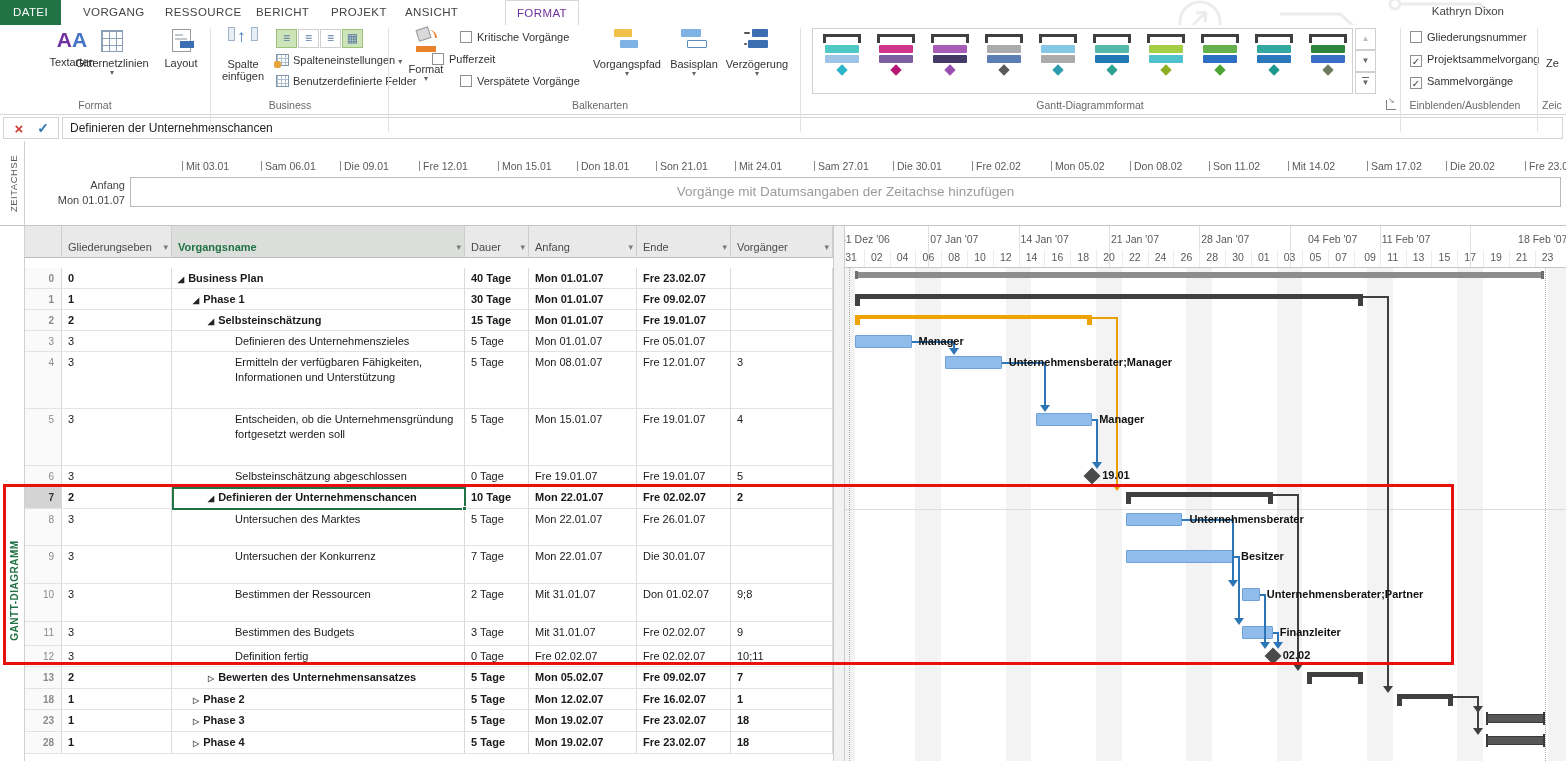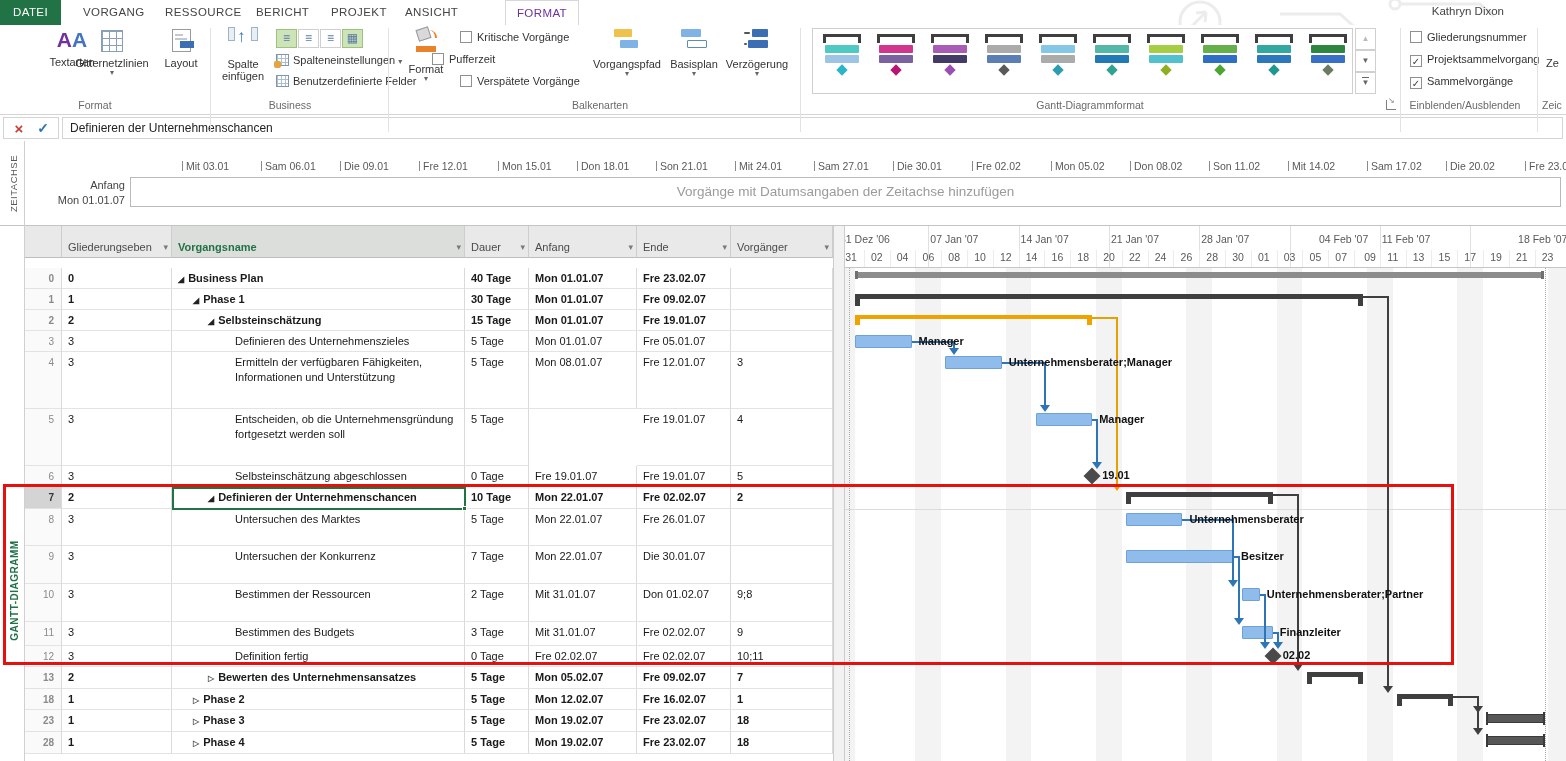--- a/index.html
+++ b/index.html
@@ -364,20 +364,21 @@
         <div class="tcell" style="left: 440px; width: 64px;">5 Tage</div>
         <div class="tcell" style="left: 504px; width: 108px;">Mon 08.01.07</div>
         <div class="tcell" style="left: 612px; width: 94px;">Fre 12.01.07</div>
         <div class="tcell" style="left: 706px; width: 102px;">3</div>
       </div>
       <div class="trow" style="left: 25px; top: 409px; width: 808px; height: 57px;">
         <div class="tcell num" style="left: 0px; width: 37px;">5</div>
         <div class="tcell" style="left: 37px; width: 110px;">3</div>
         <div class="tcell" style="left: 147px; width: 293px; padding-left: 63px;"><span>Entscheiden, ob die Unternehmensgründung fortgesetzt werden soll</span></div>
         <div class="tcell" style="left: 440px; width: 64px;">5 Tage</div>
+        <div class="tcell" style="left: 504px; width: 108px;">Mon 15.01.07</div>
         <div class="tcell" style="left: 612px; width: 94px;">Fre 19.01.07</div>
         <div class="tcell" style="left: 706px; width: 102px;">4</div>
       </div>
       <div class="trow" style="left: 25px; top: 466px; width: 808px; height: 21px;">
         <div class="tcell num" style="left: 0px; width: 37px;">6</div>
         <div class="tcell" style="left: 37px; width: 110px;">3</div>
         <div class="tcell" style="left: 147px; width: 293px; padding-left: 63px;"><span>Selbsteinschätzung abgeschlossen</span></div>
         <div class="tcell" style="left: 440px; width: 64px;">0 Tage</div>
         <div class="tcell" style="left: 504px; width: 108px;">Fre 19.01.07</div>
         <div class="tcell" style="left: 612px; width: 94px;">Fre 19.01.07</div>
@@ -487,21 +488,21 @@
       <div class="stripe" style="left: 702.5px; width: 19.35px;"></div>
       <div class="wk-lbl" style="left: -5px;">31 Dez '06</div>
       <div class="wk-lbl" style="left: 85.3px;">07 Jan '07</div>
       <div style="position: absolute; left: 83.3px; top: 0px; width: 1px; height: 41px; background: rgb(224, 224, 224);"></div>
       <div class="wk-lbl" style="left: 175.6px;">14 Jan '07</div>
       <div style="position: absolute; left: 173.6px; top: 0px; width: 1px; height: 41px; background: rgb(224, 224, 224);"></div>
       <div class="wk-lbl" style="left: 265.9px;">21 Jan '07</div>
       <div style="position: absolute; left: 263.9px; top: 0px; width: 1px; height: 41px; background: rgb(224, 224, 224);"></div>
       <div class="wk-lbl" style="left: 356.2px;">28 Jan '07</div>
       <div style="position: absolute; left: 354.2px; top: 0px; width: 1px; height: 41px; background: rgb(224, 224, 224);"></div>
-      <div class="wk-lbl" style="left: 446px; margin-left: 28px;">04 Feb '07</div>
+      <div class="wk-lbl" style="left: 435px; margin-left: 28px;">04 Feb '07</div>
       <div style="position: absolute; left: 444.5px; top: 0px; width: 1px; height: 41px; background: rgb(224, 224, 224);"></div>
       <div class="wk-lbl" style="left: 536.8px;">11 Feb '07</div>
       <div style="position: absolute; left: 534.8px; top: 0px; width: 1px; height: 41px; background: rgb(224, 224, 224);"></div>
       <div class="wk-lbl" style="left: 627.1px; margin-left: 46px;">18 Feb '07</div>
       <div style="position: absolute; left: 625.1px; top: 0px; width: 1px; height: 41px; background: rgb(224, 224, 224);"></div>
       <div class="day-lbl" style="left: -7px;">31</div>
       <div class="day-lbl" style="left: 18.8px;">02</div>
       <div style="position: absolute; left: 18.8px; top: 24px; width: 1px; height: 17px; background: rgb(236, 236, 236);"></div>
       <div class="day-lbl" style="left: 44.6px;">04</div>
       <div style="position: absolute; left: 44.6px; top: 24px; width: 1px; height: 17px; background: rgb(236, 236, 236);"></div>

